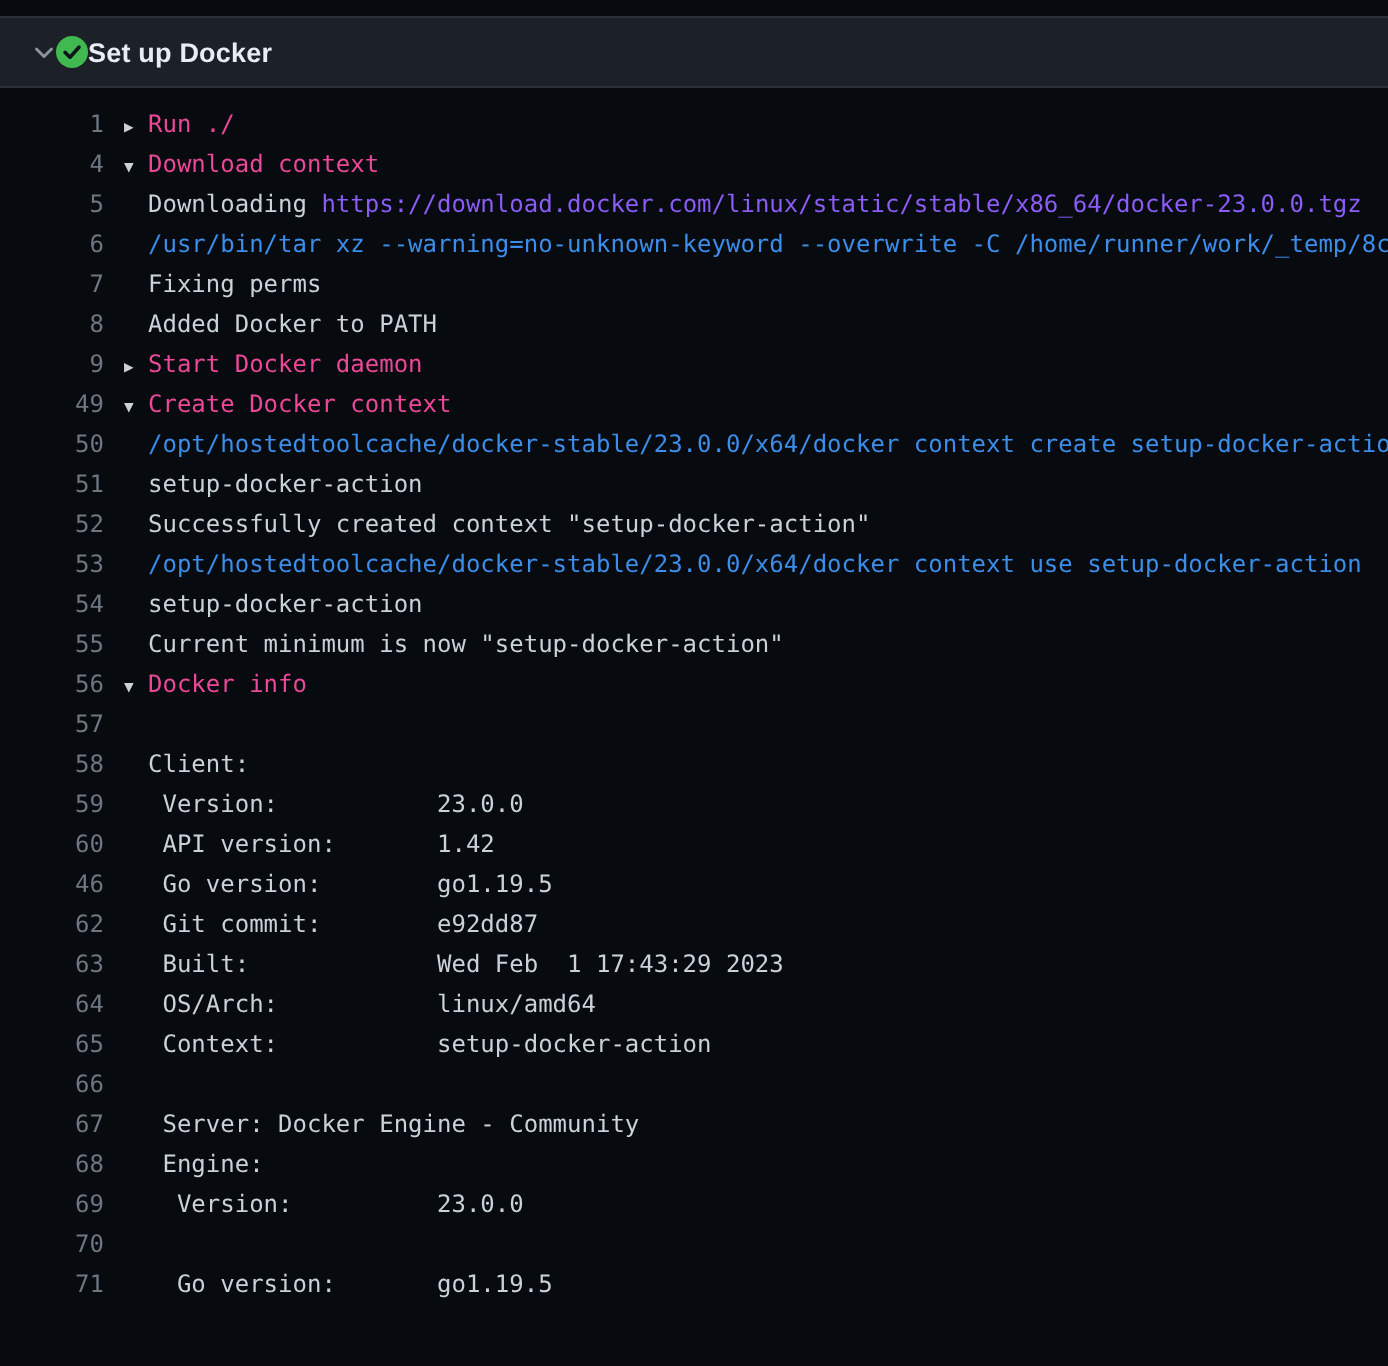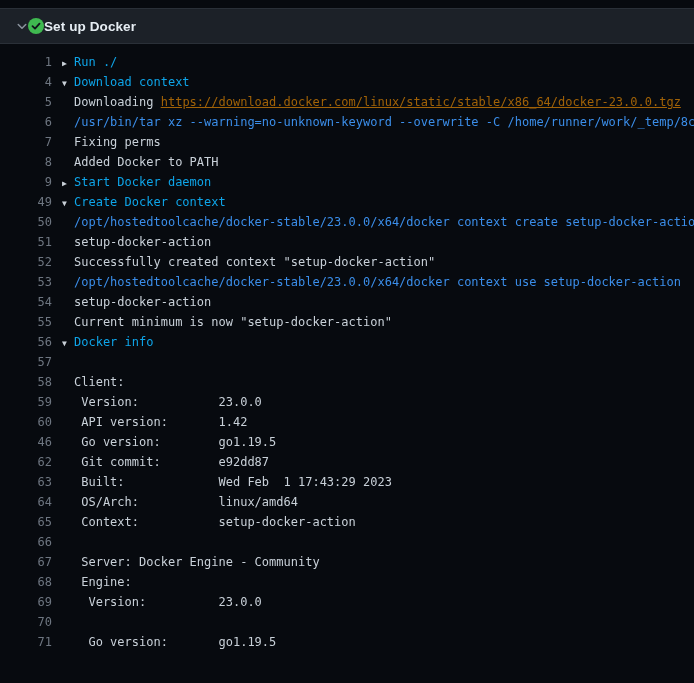--- a/index.html
+++ b/index.html
@@ -60,25 +60,24 @@
     width: 12px;
     flex: 0 0 12px;
     color: #c9d1d9;
     font-size: 8px;
     cursor: pointer;
   }
   .text {
     color: #c9d1d9;
     white-space: pre;
   }
-  .row.group .text { color: #0ea5e9; }
+  .row.group .text { color: #ec4899; }
   .text.command { color: #3b8eea; }
   .log-link {
-    color: #a16207;
-    text-decoration: underline;
+    color: #8b5cf6;
     cursor: pointer;
   }
 </style>
 </head>
 <body>
 
 <div class="top-spacer"></div>
 
 <div class="step-header">
   <span class="chev">

